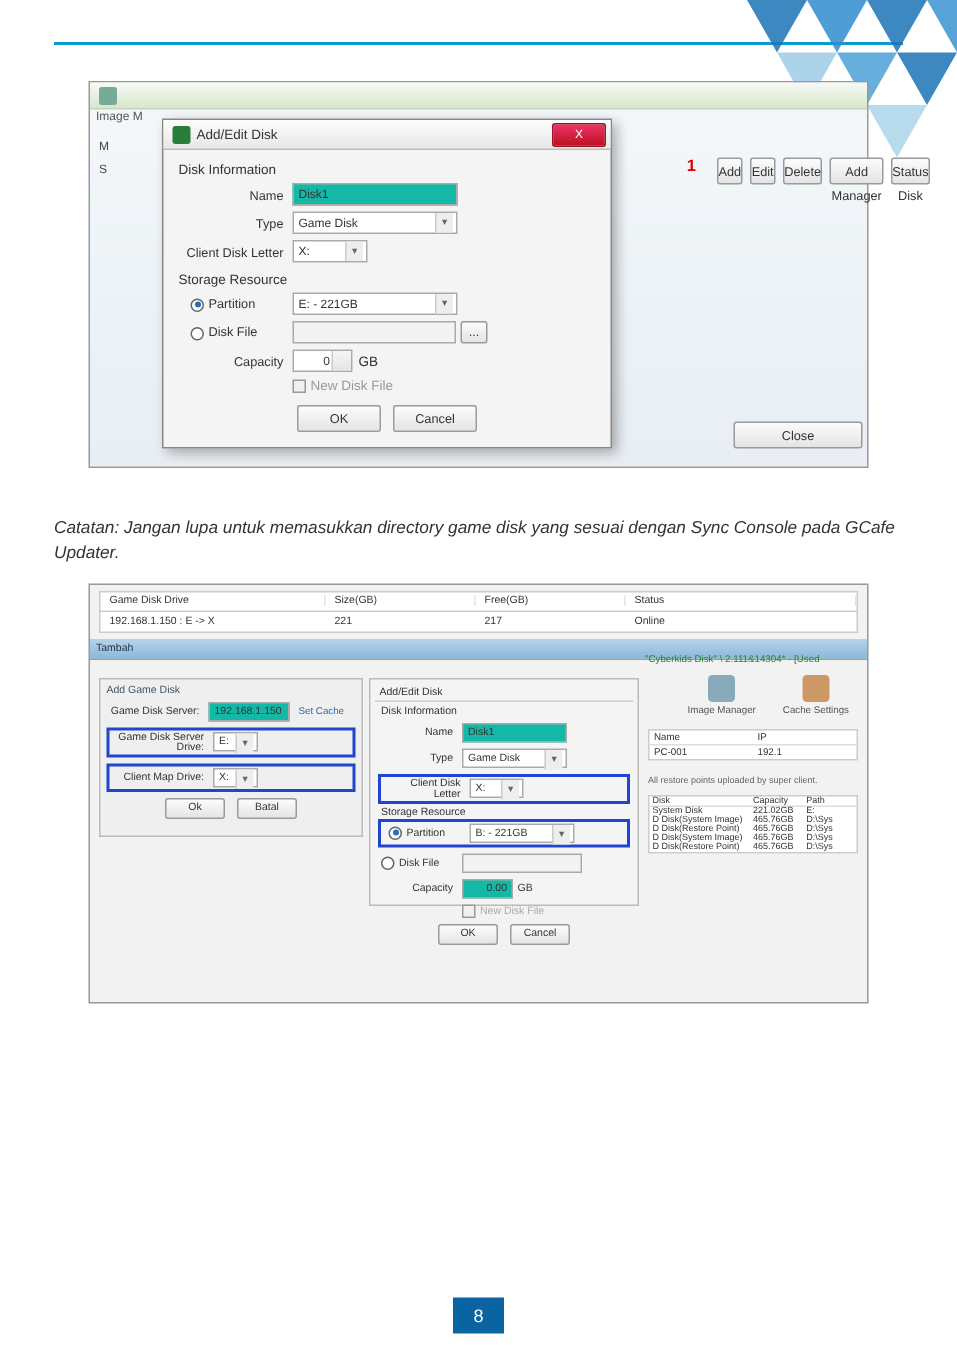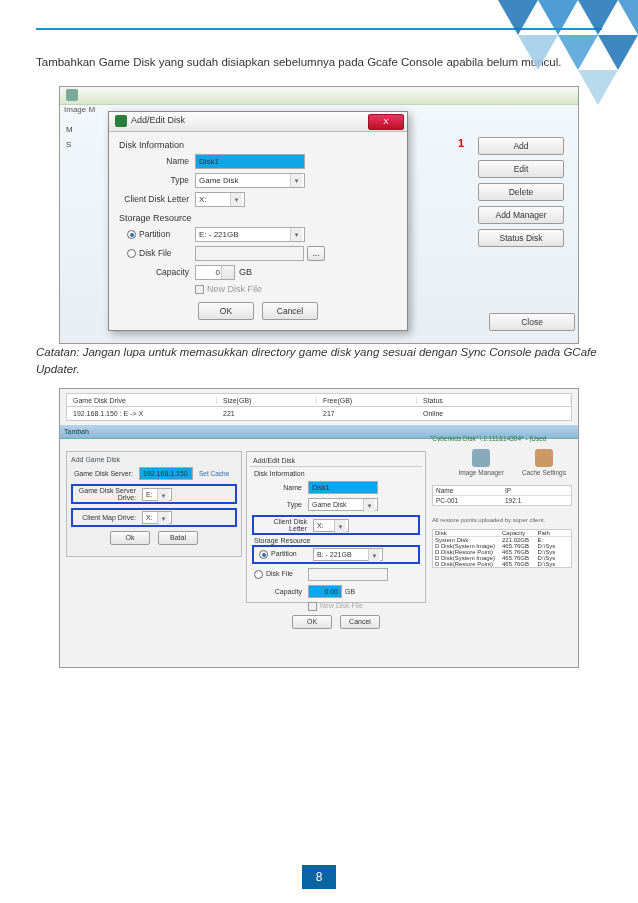--- a/index.html
+++ b/index.html
@@ -3,55 +3,55 @@
 <meta charset="utf-8">
 <style>
 *{box-sizing:border-box;margin:0;padding:0}
 body{width:638px;height:903px;font-family:Arial,sans-serif;background:#fff;position:relative;overflow:hidden}
 .corner-deco{position:absolute;top:0;right:0;width:180px;height:120px}
 .corner-deco svg{width:100%;height:100%}
 .page{padding:28px 36px 0 36px}
 .header-title{font-size:14px;color:#0a4a6b;letter-spacing:1px;font-weight:400;margin-bottom:6px}
 .header-rule{height:2px;background:#0a9acb;margin-bottom:24px}
 .body-text{font-size:11.5px;color:#333;line-height:1.55;margin-bottom:14px;text-align:justify}
-.note-text{font-size:11.5px;color:#333;font-style:italic;line-height:1.5;margin:0 0 10px 0}
+.note-text{font-size:11.5px;color:#333;font-style:italic;line-height:1.5;margin:32px 0 10px 0}
 
 
 .shot{margin:0 auto;background:#fff;border:1px solid #999;position:relative;font-size:9px;color:#333;font-family:'Segoe UI',Tahoma,sans-serif}
 .shot1{width:520px;height:258px;background:linear-gradient(#f4f8fb,#e8eef3)}
 .shot1 .winbar{height:18px;background:linear-gradient(#f7faf5,#d8e6cc);border-bottom:1px solid #c6d2bb;display:flex;align-items:center;padding-left:6px;gap:4px}
 .shot1 .winbar .icon-x{width:12px;height:12px;background:#7a9;border-radius:2px}
 .shot1 .leftcol{position:absolute;left:6px;top:38px;width:40px}
 .shot1 .leftlbl{font-size:8px;color:#444;margin-bottom:6px}
 .shot1 .pillbox{position:absolute;left:4px;top:18px;font-size:8px;color:#555;display:flex;align-items:center;gap:4px}
 
 .dialog{position:absolute;left:48px;top:24px;width:300px;background:#f4f4f4;border:1px solid #888;box-shadow:3px 3px 8px rgba(0,0,0,.3)}
 .dlg-title{height:20px;background:linear-gradient(#fdfdfd,#e7e7e7);border-bottom:1px solid #bbb;display:flex;align-items:center;justify-content:space-between;padding:0 0 0 6px;font-size:9px}
 .dlg-title .ico{width:12px;height:12px;background:#2a7d3a;border-radius:2px;margin-right:4px;display:inline-block;vertical-align:middle}
 .dlg-title .closebtn{width:36px;height:16px;background:linear-gradient(#e36,#b12);border:1px solid #912;border-radius:2px;color:#fff;font-size:8px;text-align:center;line-height:14px;margin:1px 3px 0 0}
 .dlg-body{padding:8px 10px 10px 10px}
 .group-label{font-size:9px;color:#333;margin-bottom:4px}
 .row{display:flex;align-items:center;margin:4px 0;gap:6px}
 .row .lbl{width:70px;text-align:right;font-size:8.5px;color:#333}
 .row .fld{flex:1}
-.inp{height:15px;border:1px solid #aaa;background:#0ea5e9;font-size:8px;padding:0 3px;line-height:13px;width:100%}
+.inp{height:15px;border:1px solid #aaa;background:#14b8a6;font-size:8px;padding:0 3px;line-height:13px;width:100%}
 .sel{position:relative;height:15px;border:1px solid #aaa;background:#fff;font-size:8px;padding:0 14px 0 3px;line-height:13px;width:100%}
 .sel:after{content:"▾";position:absolute;right:2px;top:0;font-size:7px;color:#666;background:#eee;width:11px;text-align:center;height:13px;line-height:13px;border-left:1px solid #ccc}
 .annot{position:absolute;color:#d00;font-weight:bold;font-size:11px}
 .redbox{border:2px solid #d00}
 .radio{display:inline-block;width:9px;height:9px;border:1px solid #666;border-radius:50%;margin-right:3px;vertical-align:middle;position:relative;background:#fff}
 .radio.on:after{content:"";position:absolute;left:1.5px;top:1.5px;width:4px;height:4px;background:#2a6db5;border-radius:50%}
 .chk{display:inline-block;width:9px;height:9px;border:1px solid #999;background:#f0f0f0;margin-right:3px;vertical-align:middle}
 .spin{display:inline-flex;align-items:center}
 .spin .num{width:40px;height:15px;border:1px solid #aaa;background:#fff;text-align:right;padding-right:14px;font-size:8px;line-height:13px;position:relative}
 .spin .num:after{content:"";position:absolute;right:0;top:0;width:12px;height:13px;border-left:1px solid #ccc;background:linear-gradient(#f6f6f6,#e4e4e4)}
 .btnrow{display:flex;justify-content:center;gap:8px;margin-top:8px}
 .wbtn{height:18px;min-width:56px;border:1px solid #9a9a9a;background:linear-gradient(#fcfcfc,#e4e4e4);font-size:8.5px;border-radius:2px;text-align:center;line-height:16px;padding:0 8px}
 
-.rightbtns{position:absolute;right:14px;top:50px;width:86px;display:flex;flex-direction:column;gap:5px}
+.rightbtns{position:absolute;right:14px;top:50px;width:86px;display:flex;gap:5px}
 .rbtn{height:18px;border:1px solid #9a9a9a;background:linear-gradient(#fcfcfc,#e4e4e4);font-size:8.5px;border-radius:2px;text-align:center;line-height:16px}
 .closerow{position:absolute;right:3px;bottom:12px}
 
 
 .shot2{width:520px;height:280px;background:#f2f2f2;font-size:7px}
 .shot2 .ttl{height:14px;background:linear-gradient(#2d86c8,#0d5b9a);display:flex;align-items:center;padding-left:6px;color:#fff;font-size:7.5px}
 .shot2 .ttl .winctrls{margin-left:auto;display:flex;gap:2px;padding-right:4px}
 .shot2 .ttl .winctrls span{width:14px;height:9px;background:#bcd6ea;display:inline-block}
 .tblhead{display:flex;background:#fff;border:1px solid #ccc;height:14px;font-size:7px;align-items:center}
 .tblhead div{padding:0 6px;border-right:1px solid #e3e3e3}
@@ -86,21 +86,20 @@
         <polygon points="140,35 180,35 160,70" fill="#1c73b6"></polygon>
         <polygon points="120,70 160,70 140,105" fill="#aad4ea"></polygon>
         <polygon points="160,0 180,0 180,35" fill="#3a92cf"></polygon>
       </g>
     </svg>
 </div>
 
 <div class="page">
   <div class="header-rule"></div>
 
-  <p class="body-text">Tambahkan Game Disk yang sudah disiapkan sebelumnya pada Gcafe Console apabila belum muncul.</p>
 
   <div class="shot shot1">
     <div class="winbar">
       <span class="icon-x"></span>
     </div>
     <div class="pillbox">
       <span>Image M</span>
     </div>
     <div class="leftcol">
       <div class="leftlbl">M</div>

